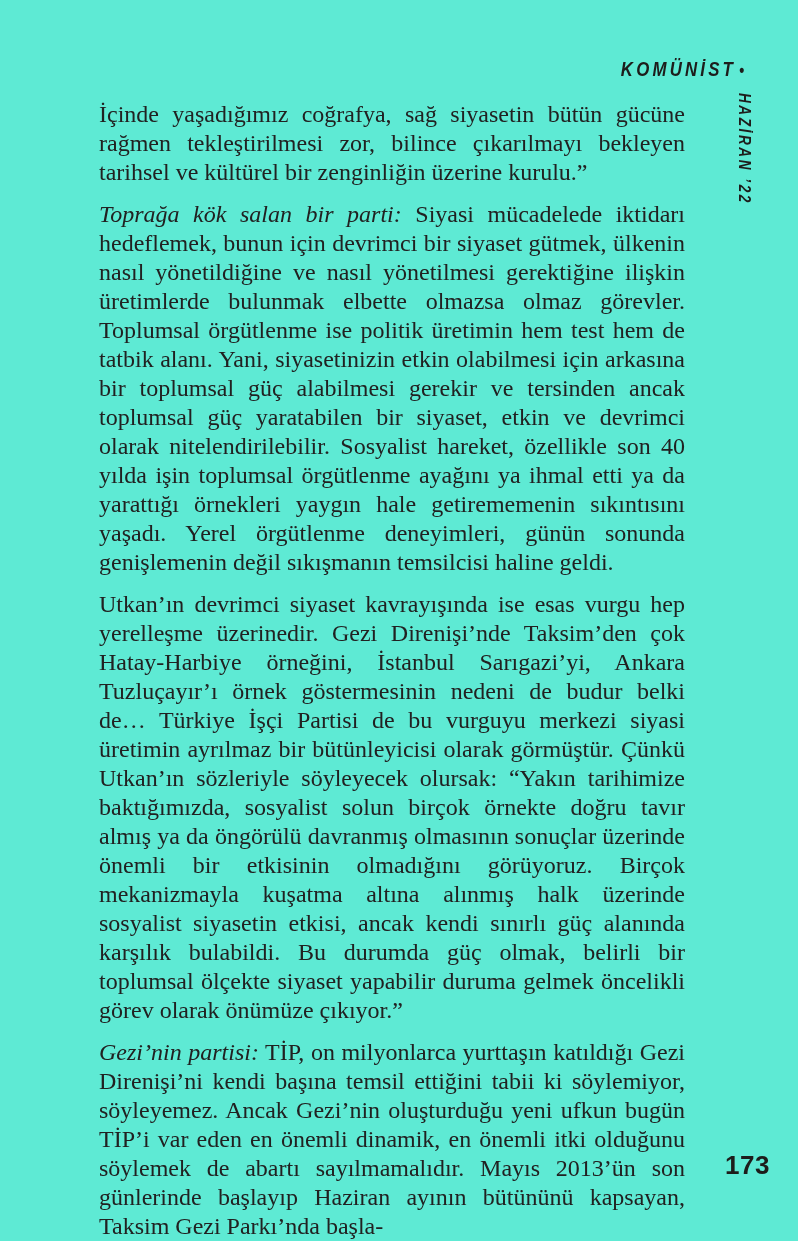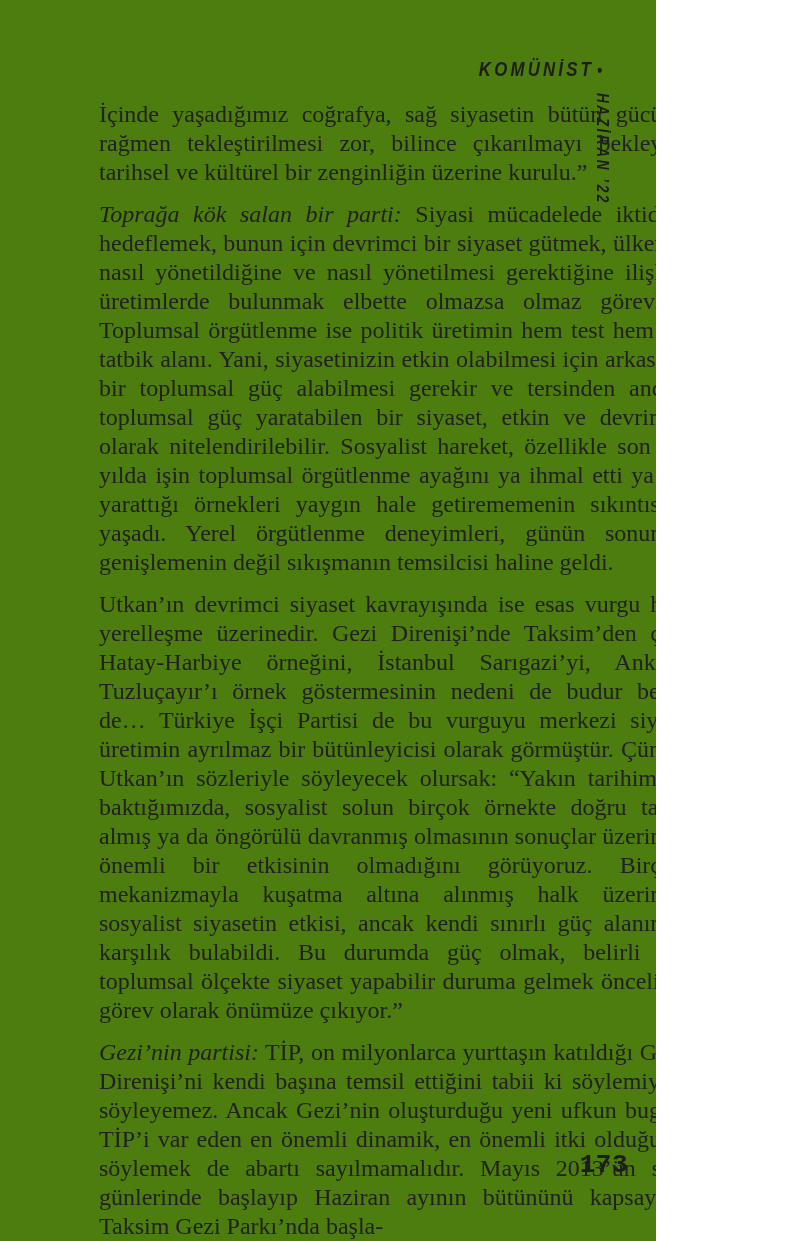--- a/index.html
+++ b/index.html
@@ -2,23 +2,23 @@
 <html lang="tr"><head>
 <meta charset="utf-8">
 <style>
   html, body {
     margin: 0;
     padding: 0;
     background: #ffffff;
   }
   .page {
     position: relative;
-    width: 656px;
+    width: 798px;
     height: 1241px;
-    background: #4d7c0f;
+    background: #5eead4;
     overflow: hidden;
     color: #1f1f1e;
   }
   
   .masthead {
     position: absolute;
     top: 57px;
     right: 54px;
     white-space: nowrap;
     font-family: "Liberation Sans", sans-serif;
@@ -72,21 +72,21 @@
   }
   .lead {
     font-weight: normal;
     font-style: italic;
   }
   
   .page-number {
     position: absolute;
     top: 1150px;
     right: 28px;
-    font-family: Liberation Mono, monospace;
+    font-family: Liberation Sans, sans-serif;
     font-weight: 700;
     font-size: 26px;
     letter-spacing: 0.5px;
     color: #1d1d1b;
   }
 </style>
 </head>
 <body>
 
 <div class="page">

